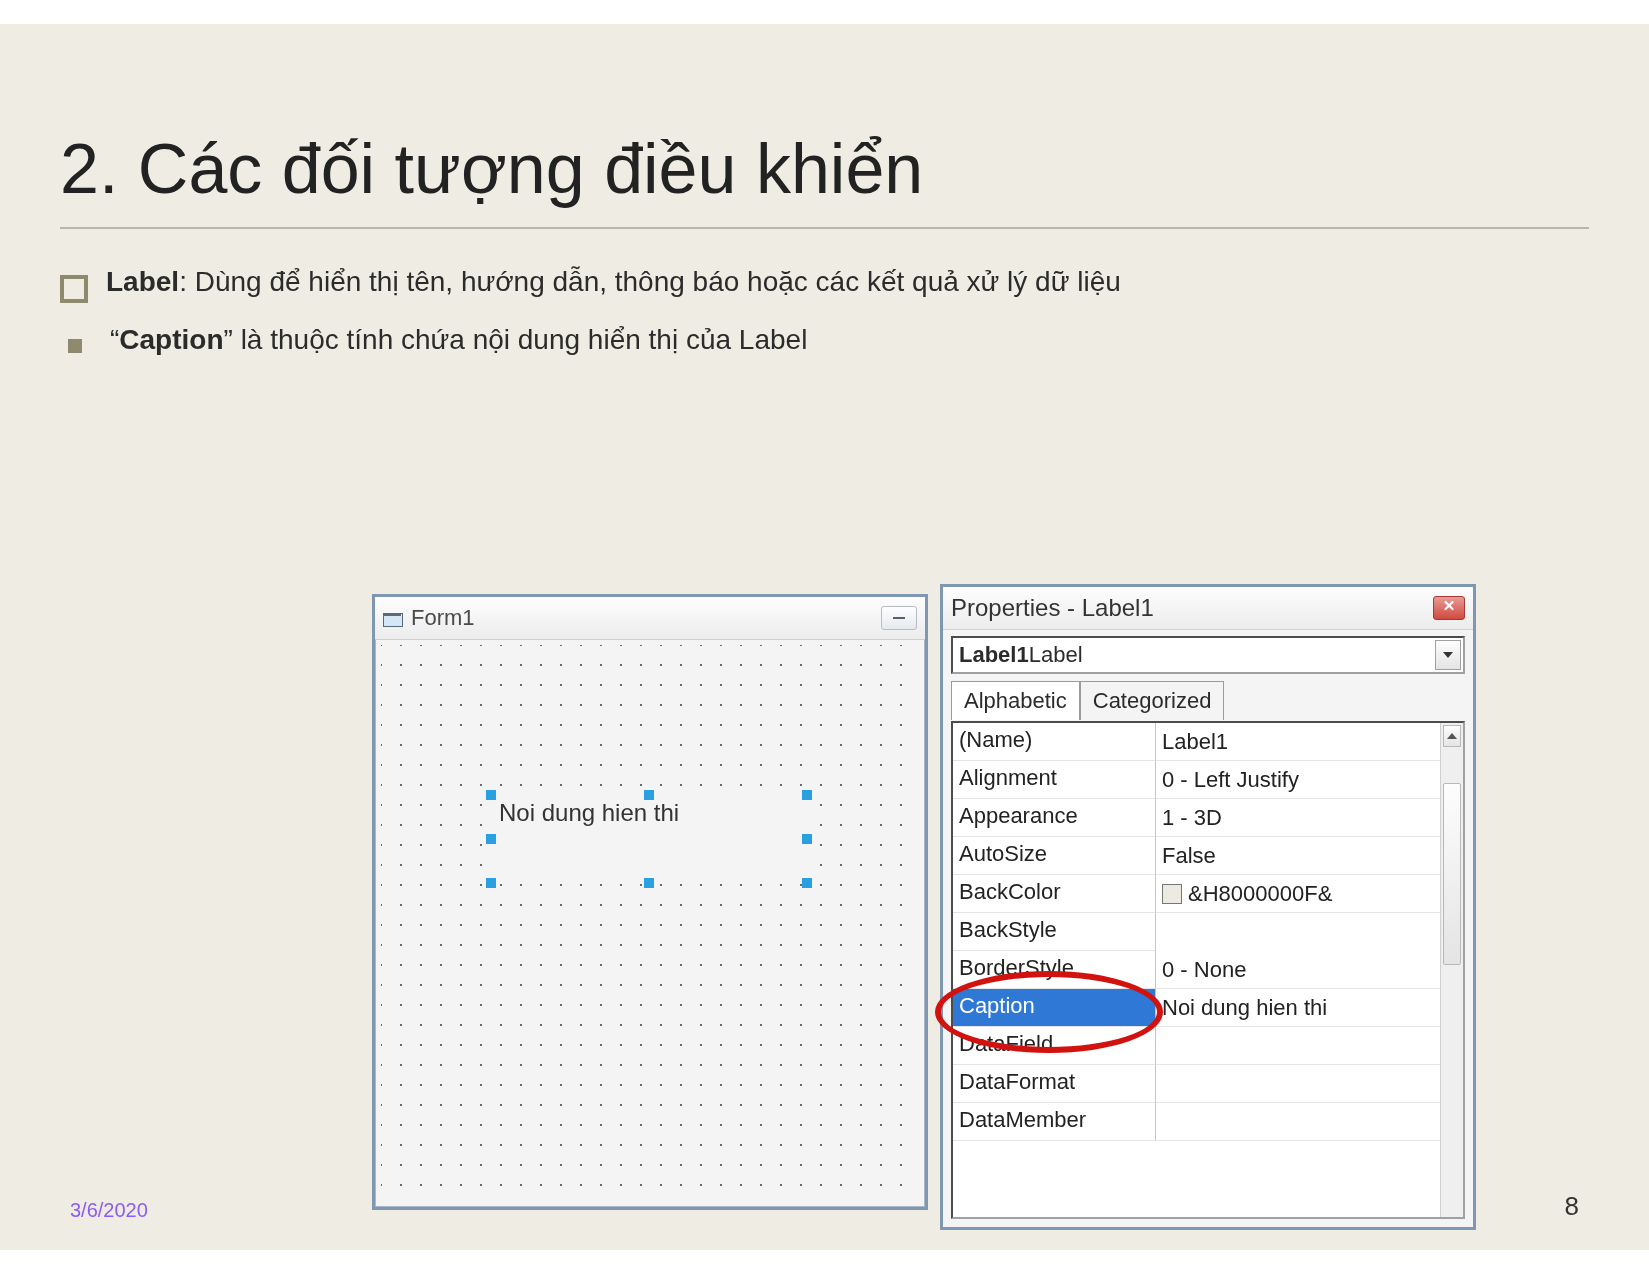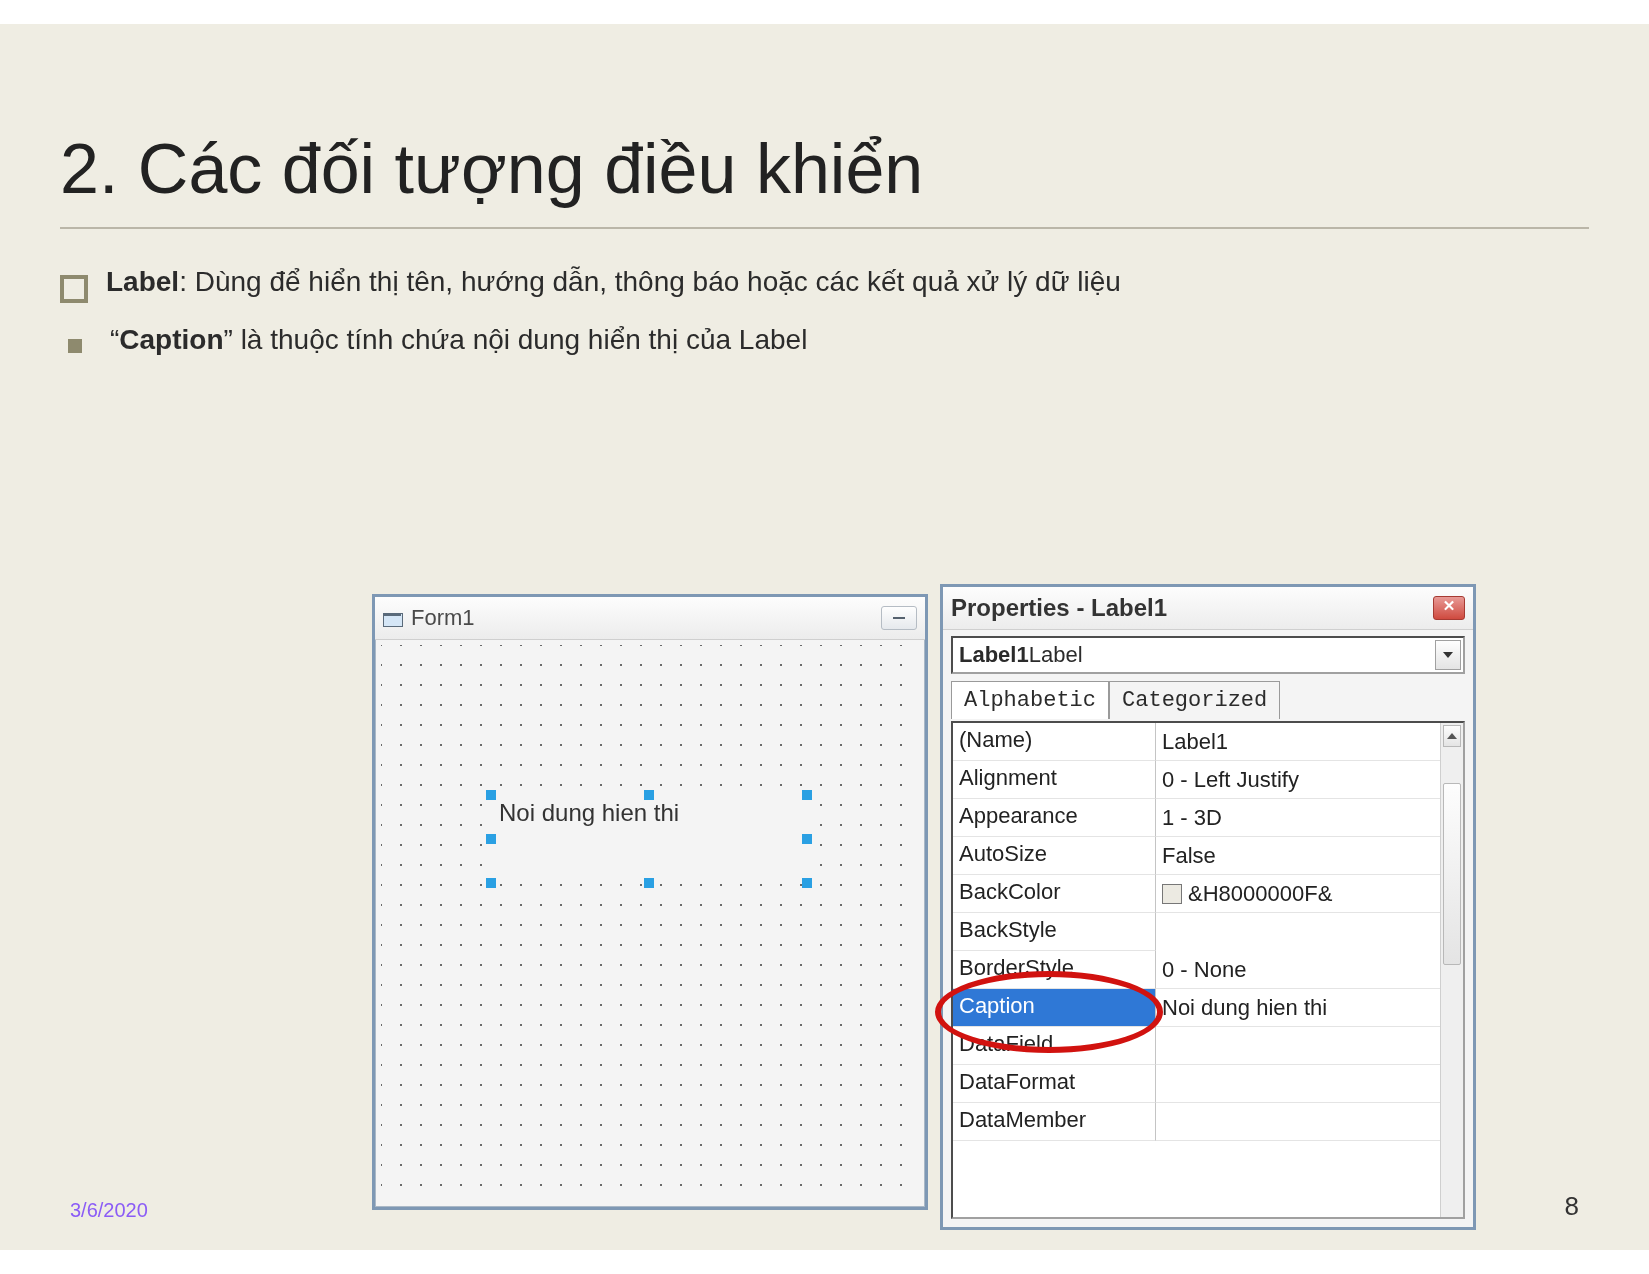--- a/index.html
+++ b/index.html
@@ -202,21 +202,21 @@
     border-bottom: 1px solid #cfcfcf;
     display: flex;
     align-items: center;
     padding: 0 8px;
     gap: 8px;
   }
   .props-title-text {
     font-size: 24px;
     color: #333;
     flex: 1 1 auto;
-    font-weight: 700;
+    font-weight: 400;
   }
   .close-btn {
     height: 22px;
     width: 30px;
     background: linear-gradient(#e89a96, #cf4a3f);
     border: 1px solid #a63a32;
     border-radius: 3px;
     color: #fff;
     font-weight: 700;
     font-size: 15px;
@@ -259,21 +259,20 @@
     gap: 0;
   }
   .tab {
     border: 1px solid #9a9a9a;
     border-bottom: none;
     background: #f4f4f4;
     padding: 6px 12px;
     font-size: 22px;
     position: relative;
     top: 1px;
-    font-family: Liberation Mono, monospace;
   }
   .tab.active {
     background: #ffffff;
     z-index: 2;
   }
   .grid-wrap {
     position: absolute;
     left: 8px;
     right: 8px;
     top: 134px;

